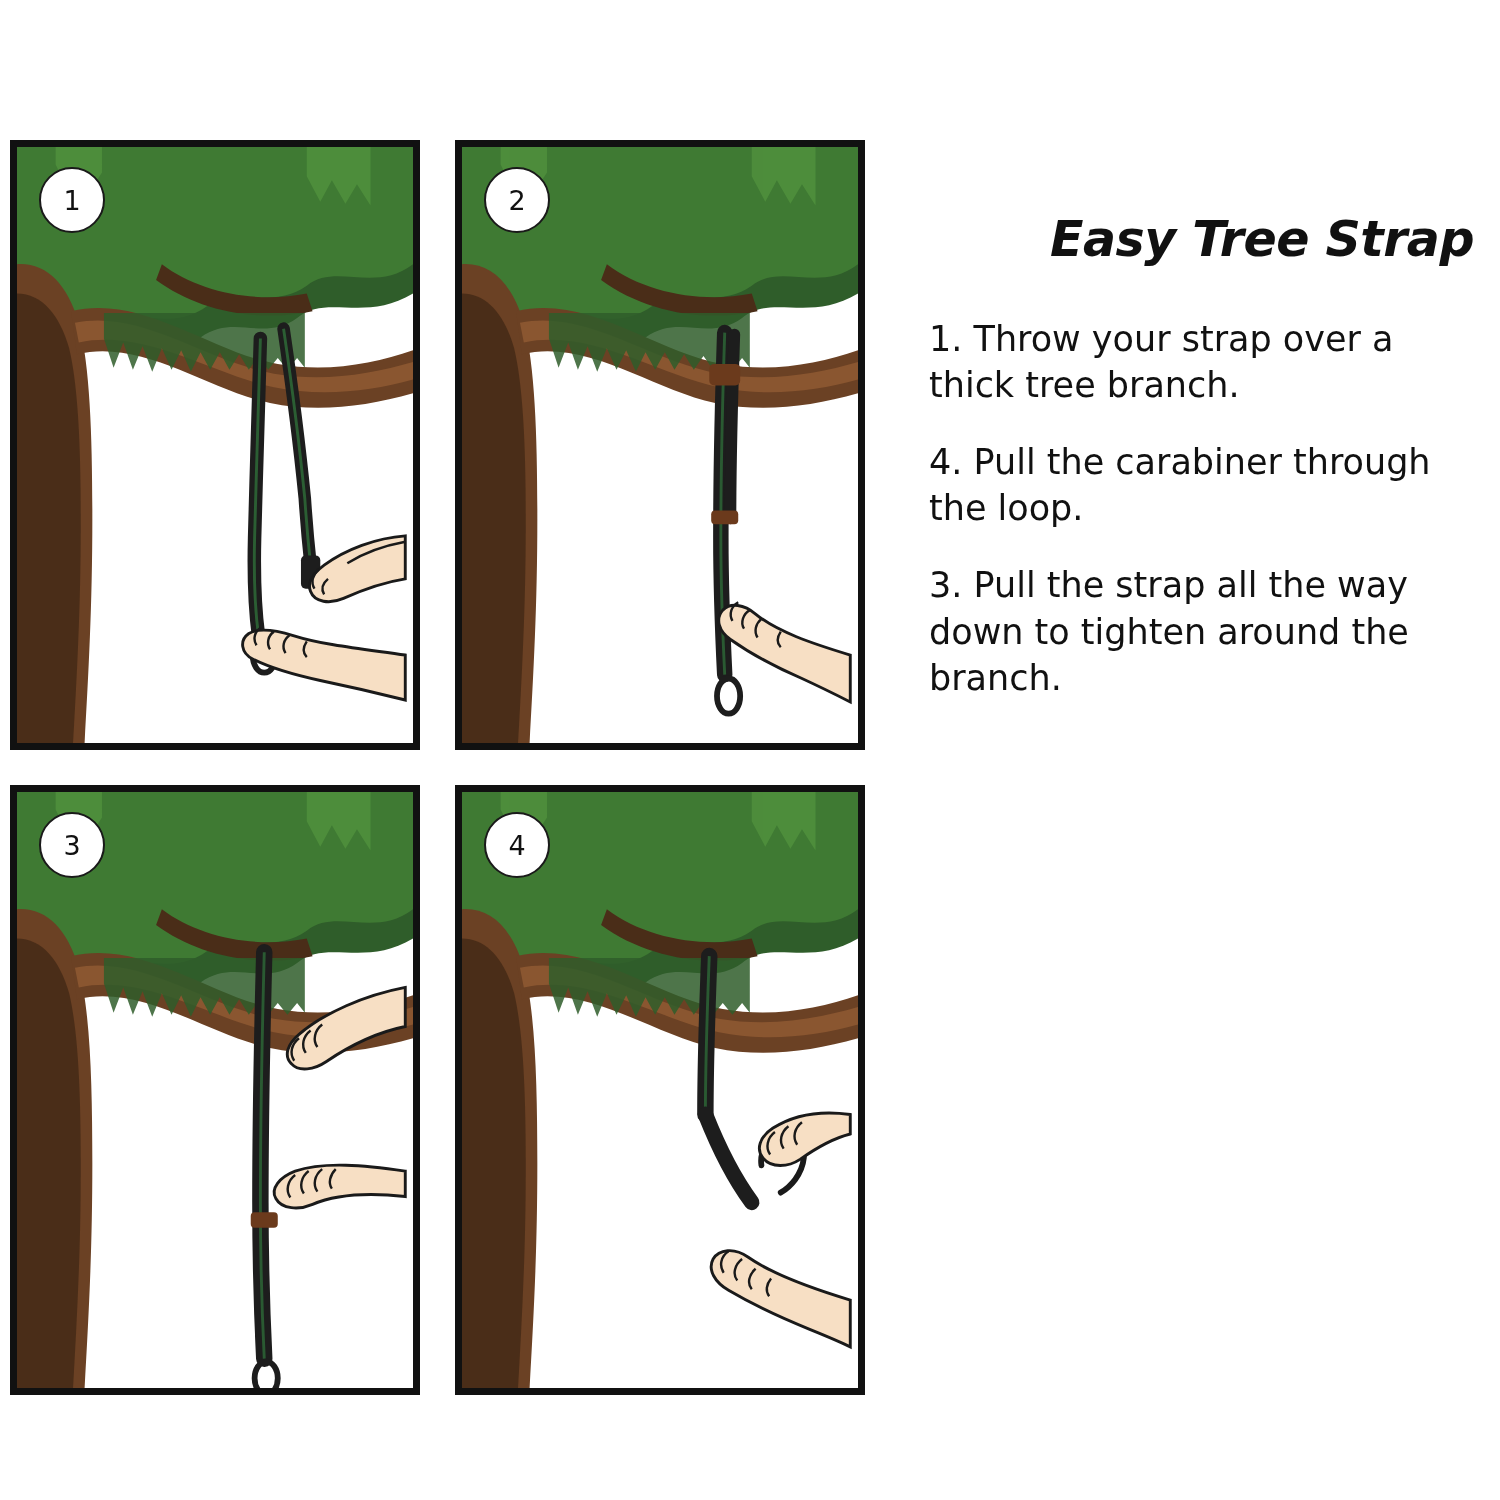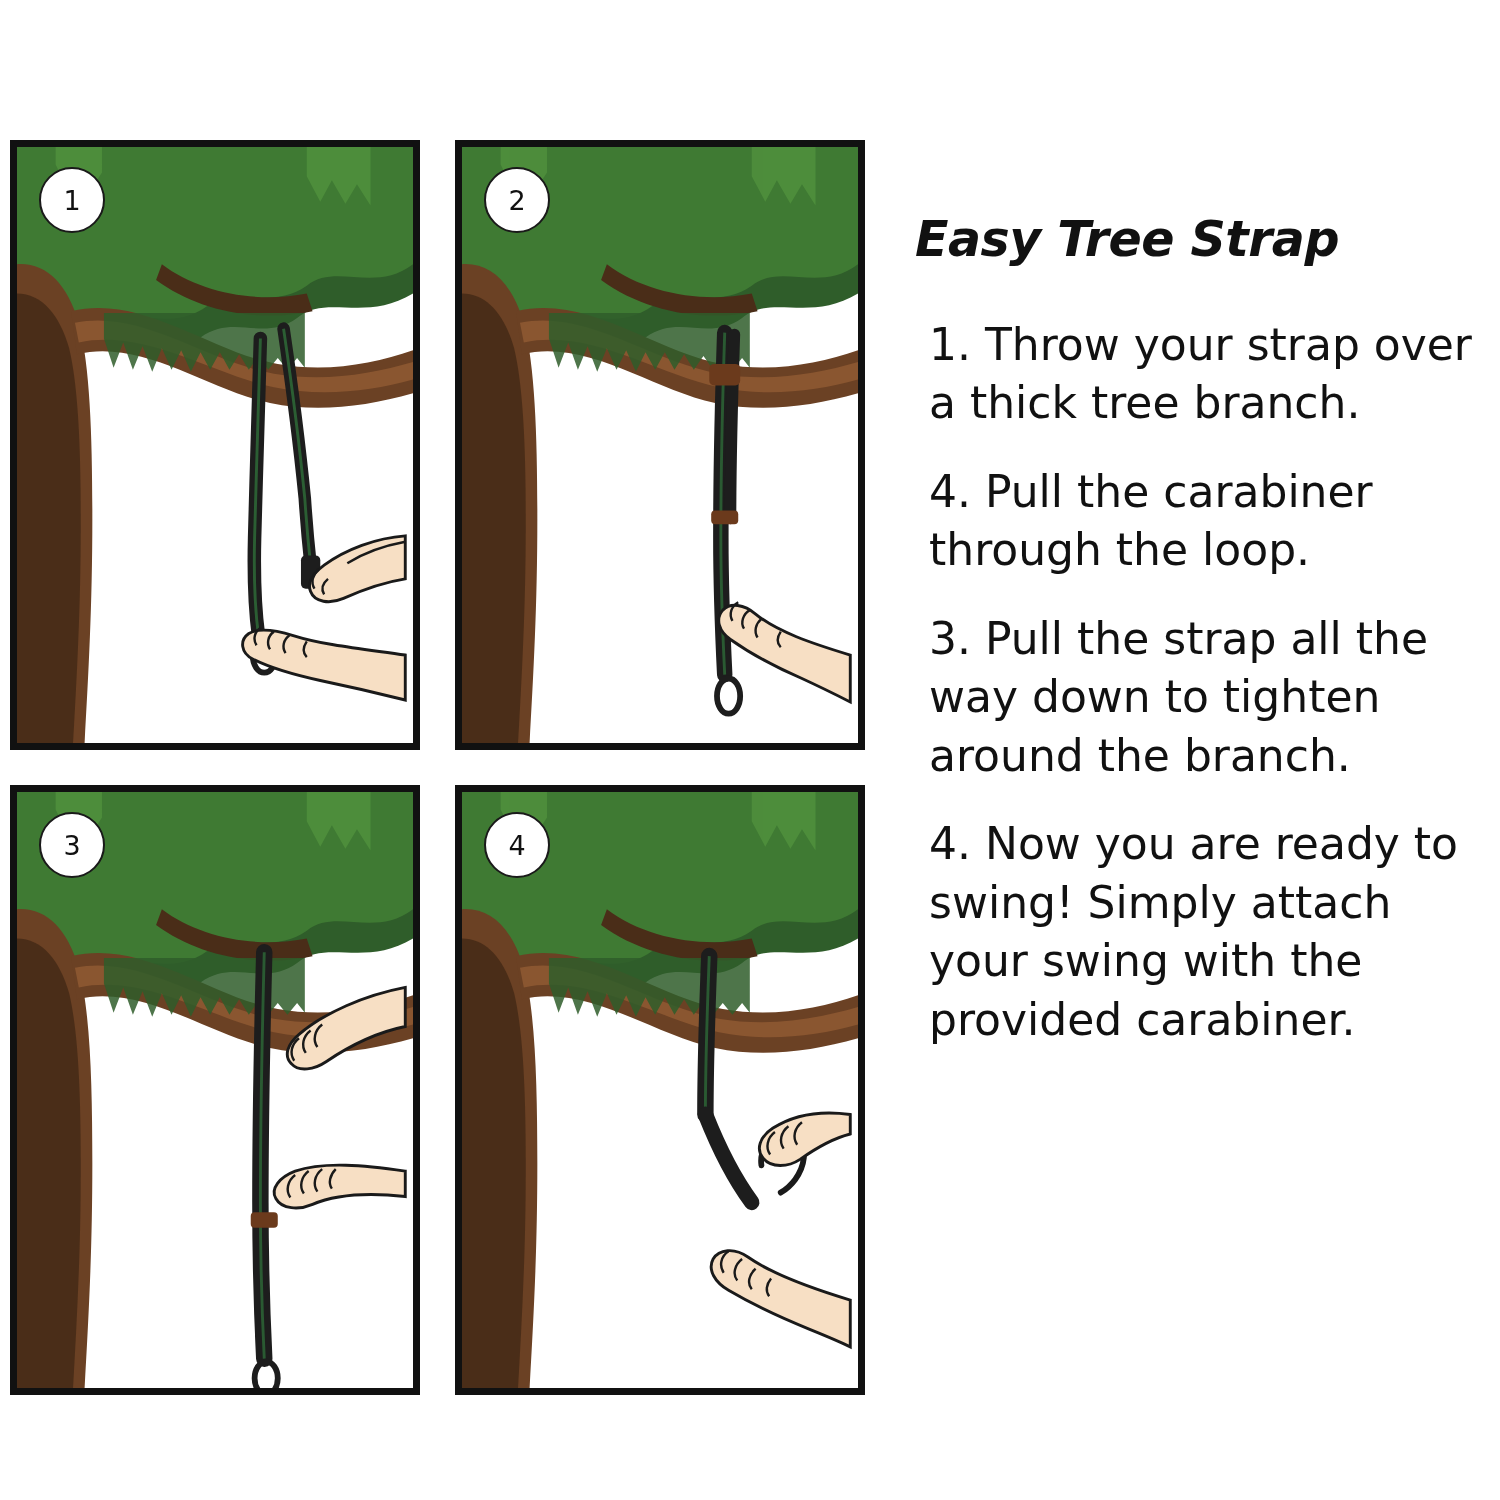--- a/index.html
+++ b/index.html
@@ -74,33 +74,33 @@
     top: 210px;
     width: 565px;
   }
   .title {
     font-family: "DejaVu Sans", sans-serif;
     font-weight: bold;
     font-style: italic;
     font-size: 49px;
     line-height: 1.22;
     color: #111111;
-    text-align: left;
+    text-align: right;
     letter-spacing: -0.5px;
     margin: 0 0 46px 0;
     padding-right: 6px;
   }
   .steps {
     margin: 0;
     padding: 0;
     list-style: none;
   }
   .step {
     font-family: "DejaVu Sans", sans-serif;
-    font-size: 44px;
+    font-size: 35px;
     line-height: 1.33;
     color: #111111;
     margin-bottom: 30px;
     padding-left: 14px;
     text-indent: -0px;
   }
   .step:last-child { margin-bottom: 0; }
 </style>
 </head>
 <body>
@@ -318,17 +318,16 @@
   </div>
 
   <div class="text-col">
     <div class="title">
       <span>Easy Tree Strap</span><br>
     </div>
     <ul class="steps">
       <li class="step">1. Throw your strap over a thick tree branch.</li>
       <li class="step">4. Pull the carabiner through the loop.</li>
       <li class="step">3. Pull the strap all the way down to tighten around the branch.</li>
-      <li class="step">4. Now you are ready to swing! Simply attach your swing with the provided carabiner.</li>
     </ul>
   </div>
 
 </div>
 
 </body></html>

